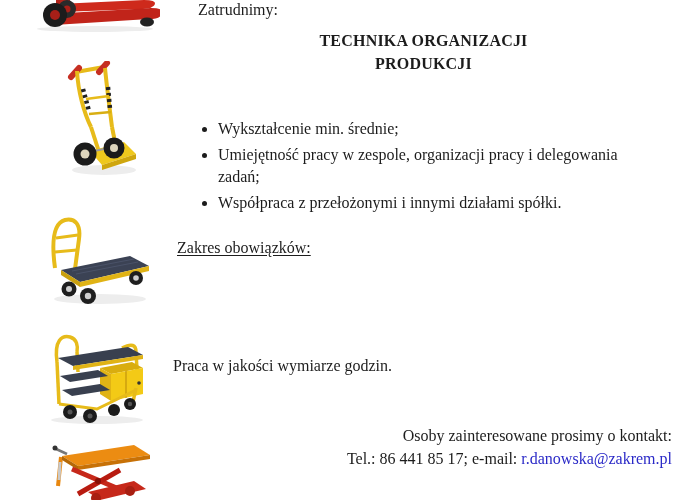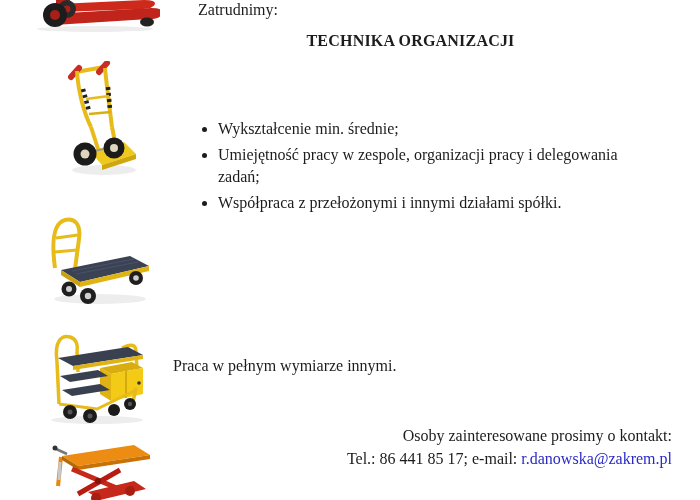--- a/index.html
+++ b/index.html
@@ -7,21 +7,21 @@
   .page {
     position:relative; width:700px; height:500px; background:#ffffff;
     overflow:hidden;
     font-family:"Liberation Serif","DejaVu Serif",serif;
     color:#1c1c1c; font-size:16px;
   }
   .img { position:absolute; }
   .img svg { display:block; width:100%; height:100%; }
   .intro { position:absolute; left:198px; top:1px; }
   .title {
-    position:absolute; left:162px; top:29px; width:497px;
+    position:absolute; left:175px; top:29px; width:497px;
     text-align:center; font-weight:bold; line-height:23px; letter-spacing:.2px;
   }
   .heading { position:absolute; left:177px; text-decoration:underline; text-underline-offset:2px; }
   .req-h    { top:95px; }
   .duties-h { top:239px; }
   ul.list { position:absolute; left:175px; list-style:disc outside; padding-left:43px; }
   ul.list li { line-height:22px; }
   .req-list    { top:118px; width:468px; }
   .req-list li { margin-bottom:4px; }
   .duties-list    { top:264px; width:480px; }
@@ -138,29 +138,31 @@
       <polygon points="50,50 96,39 108,47 62,58" fill="#c6281a"></polygon>
       <circle cx="58" cy="56" r="5" fill="#a81f12"></circle>
       <circle cx="92" cy="49" r="5" fill="#a81f12"></circle>
     </svg>
   </div>
 
   <div class="intro">Zatrudnimy:</div>
 
   <div class="title">
     <div>TECHNIKA ORGANIZACJI</div>
+    <div>PRODUKCJI</div>
   </div>
 
   <ul class="list req-list">
     <li>Wykształcenie min. średnie;</li>
     <li>Umiejętność pracy w zespole, organizacji pracy i delegowania zadań;</li>
     <li>Współpraca z przełożonymi i innymi działami spółki.</li>
   </ul>
 
+  <div class="heading duties-h">Zakres obowiązków:</div>
 
-  <div class="note">Praca w pełnym wymiarze innymi.</div>
+  <div class="note">Praca w jakości wymiarze godzin.</div>
 
   <div class="contact">
     <div>Osoby zainteresowane prosimy o kontakt:</div>
     <div><span>Tel.: 86 441 85 17; e-mail: </span><a class="email-link">r.danowska@zakrem.pl</a></div>
   </div>
 
 </div>
 
 </body></html>

